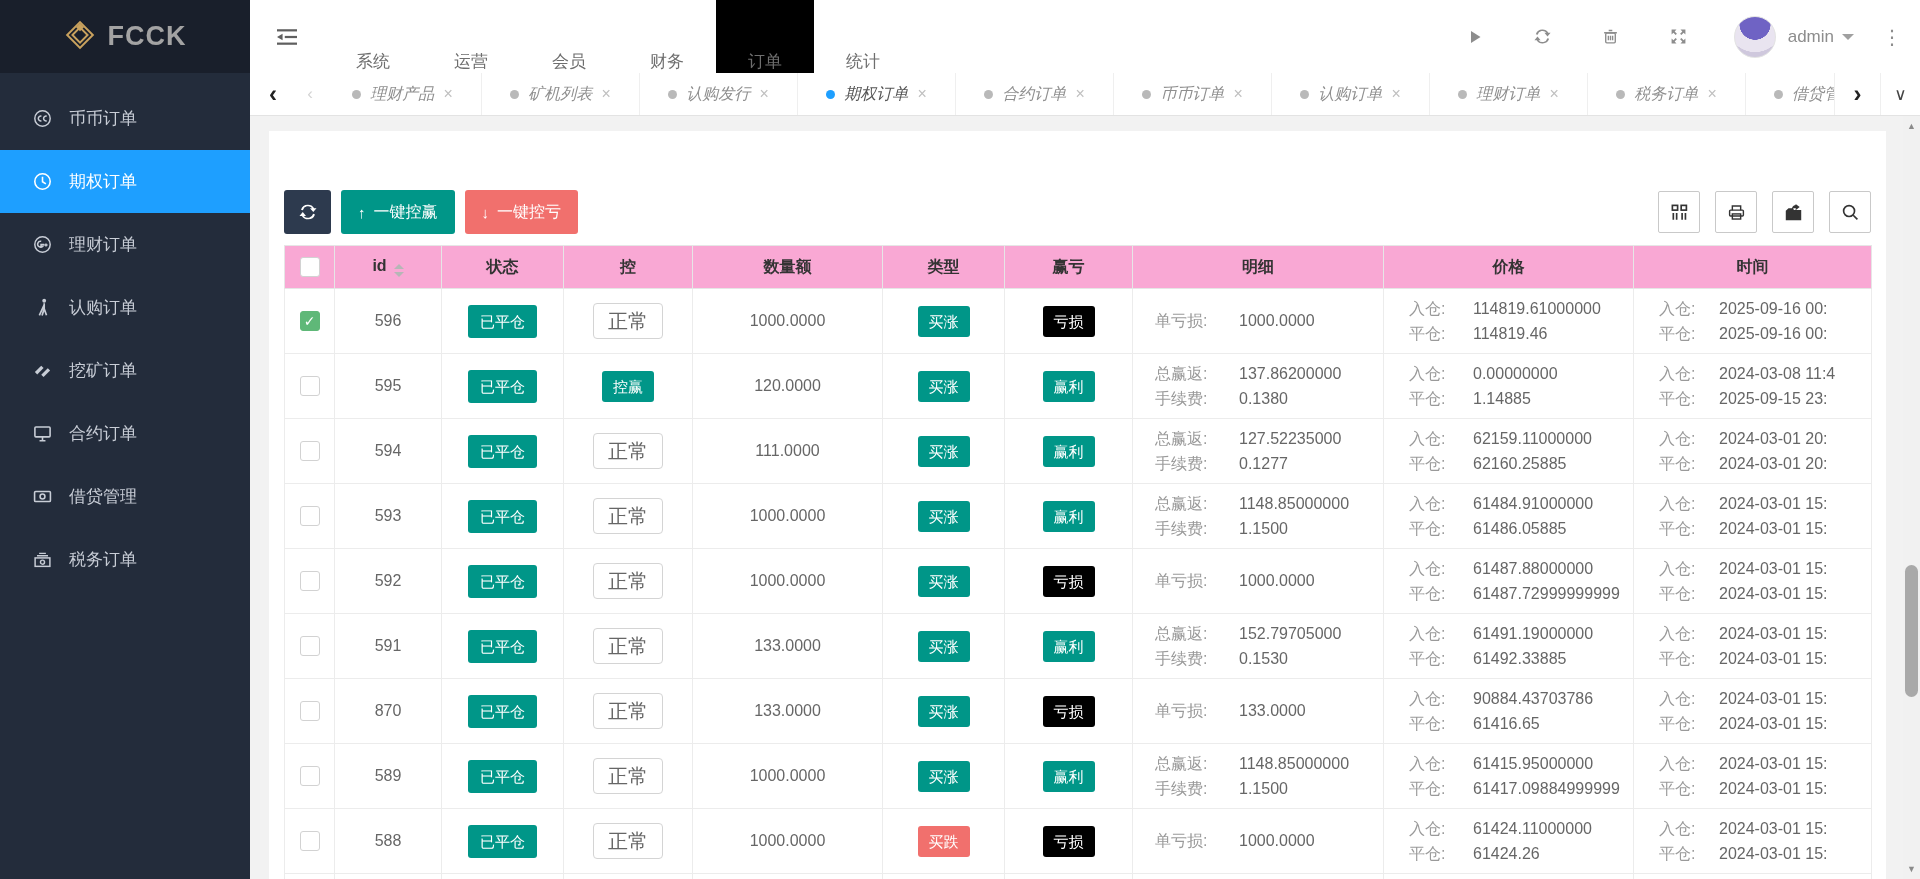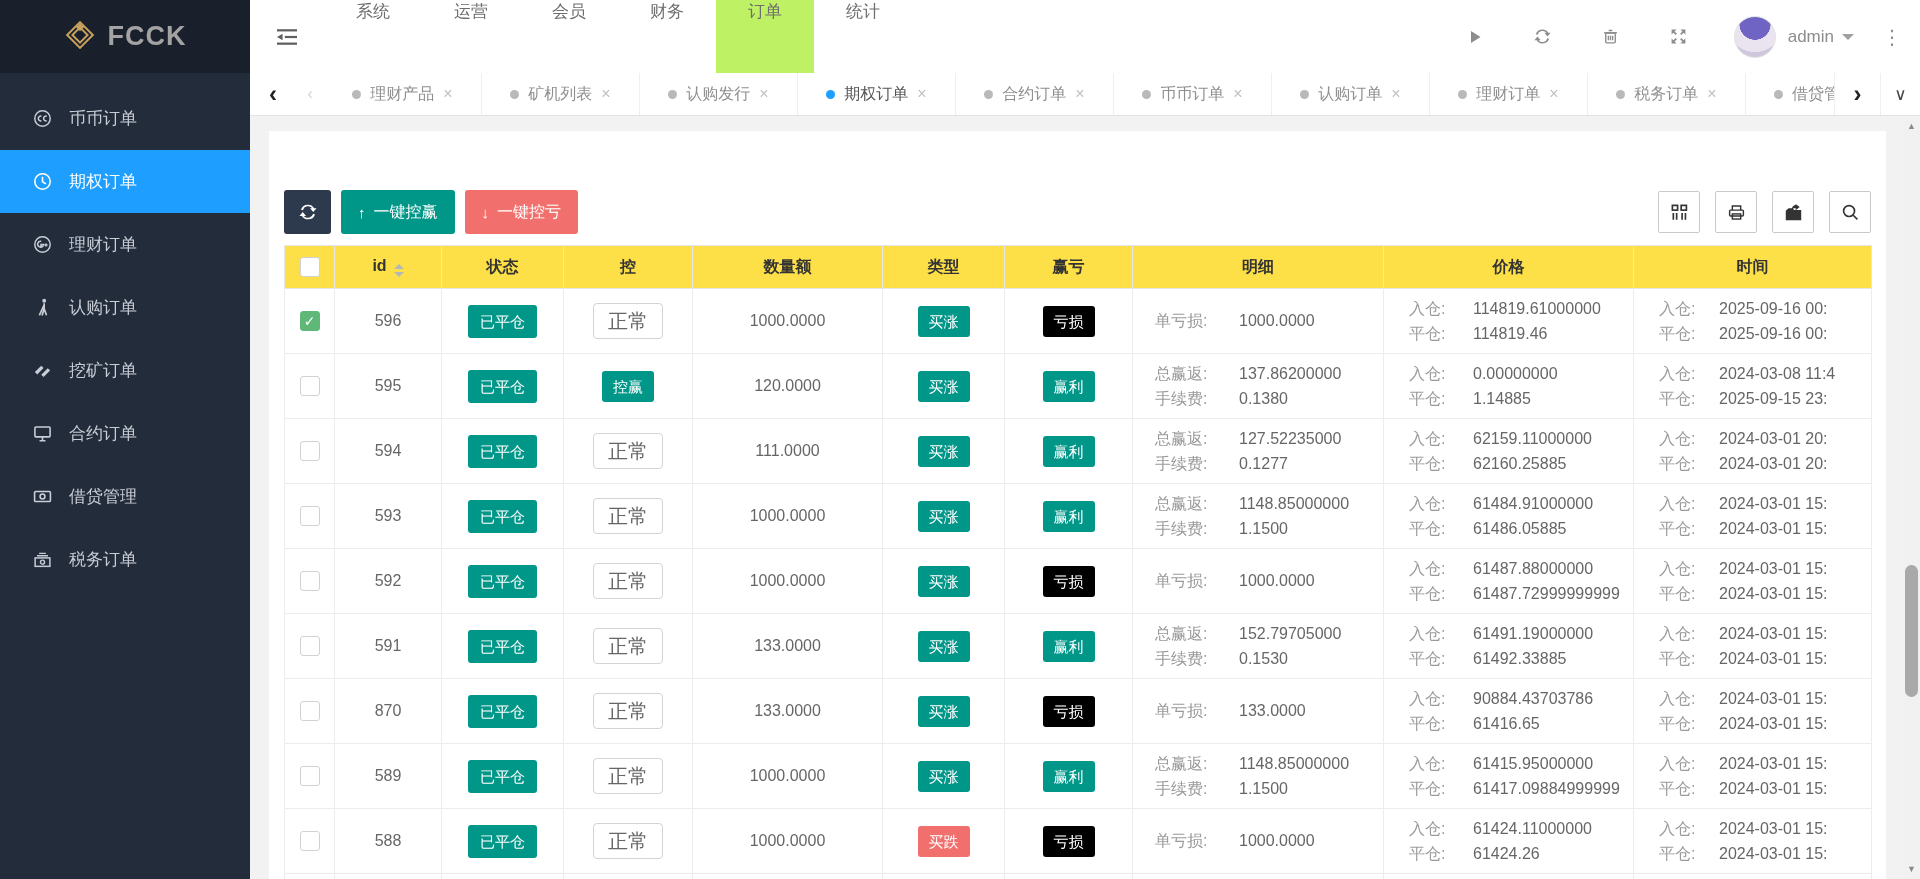--- a/index.html
+++ b/index.html
@@ -5,36 +5,36 @@
   * { box-sizing: border-box; margin: 0; padding: 0; }
   html,body { width:1920px; height:879px; overflow:hidden;
     font-family:"Liberation Sans","DejaVu Sans",sans-serif; background:#f2f2f2; color:#666; }
 
   
   .header { position:fixed; top:0; left:0; width:1920px; height:73px; background:#fff; display:flex; z-index:20; }
   .logo { width:250px; height:73px; background:#191f2b; display:flex; align-items:center; justify-content:center; gap:12px; flex-shrink:0; }
   .logo-text { color:#a3a3a3; font-size:27px; font-weight:bold; letter-spacing:1px; }
   .header-nav { flex:1; display:flex; align-items:stretch; }
   .toggle-btn { width:74px; display:flex; align-items:center; justify-content:center; color:#5f5f5f; cursor:pointer; }
-  .nav-item { padding:0 32px; display:flex; align-items:flex-start; color:#6e6e6e; font-size:17px; cursor:pointer; }
-  .nav-item.active { background:#bef264;font-family:Liberation Serif, serif; }
+  .nav-item { padding:0 32px; display:flex; align-items:flex-end; color:#6e6e6e; font-size:17px; cursor:pointer; }
+  .nav-item.active { background:#000000;font-family:Liberation Serif, serif; }
   .header-right { margin-left:auto; display:flex; align-items:center; padding-right:18px; }
   .hicon { width:22px; height:22px; color:#8d8d8d; margin-left:46px; display:flex; align-items:center; justify-content:center; cursor:pointer; font-size:18px; }
   .avatar { width:42px; height:42px; border-radius:50%; margin-left:44px; flex-shrink:0;
      background: radial-gradient(circle at 50% 18%, #6f63c4 0 40%, #e9e4f0 41% 72%, #cfc8dd 73% 100%); border:1px solid #e3e3e3; }
   .admin-name { color:#8d8d8d; font-size:17px; margin-left:12px; }
   .caret { width:0; height:0; border:6px solid transparent; border-top-color:#a0a0a0; margin-left:8px; margin-top:6px; }
   .kebab { color:#8d8d8d; font-size:20px; margin-left:28px; letter-spacing:0; }
 
   
   .tabbar { position:fixed; top:73px; left:250px; right:0; height:43px; background:#fff; border-bottom:1px solid #e3e3e3; display:flex; align-items:stretch; z-index:15; }
   .tab-arrow { width:46px; display:flex; align-items:center; justify-content:center; color:#222; font-size:24px; font-weight:bold; cursor:pointer; }
   .tab-arrow.faint { width:28px; color:#d4d4d4; font-size:17px; font-weight:normal; }
   .tabs { display:flex; align-items:stretch; overflow:hidden; flex:1; }
-  .tab { width:158px; flex-shrink:0; border-right:1px solid #efefef; display:flex; align-items:center; justify-content:center; gap:9px; color:#8f8f8f; font-size:16px; cursor:pointer; white-space:nowrap; }
+  .tab { width:158px; flex-shrink:0; border-right:1px solid #efefef; display:flex; align-items:center; justify-content:center; gap:9px; color:#8f8f8f; font-size:16px; cursor:pointer; white-space:nowrap;font-style:italic; }
   .tab .dot { width:9px; height:9px; border-radius:50%; background:#b9b9b9; flex-shrink:0; }
   .tab .close { color:#c0c0c0; font-size:16px; }
   .tab.active { color:#555; }
   .tab.active .dot { background:#1E9FFF; }
   .tab.partial { width:96px; justify-content:flex-start; padding-left:28px; overflow:hidden; border-right:none; }
   .tab-next { width:46px; border-left:1px solid #efefef; display:flex; align-items:center; justify-content:center; font-size:24px; font-weight:bold; color:#222; cursor:pointer; }
   .tab-down { width:40px; border-left:1px solid #efefef; display:flex; align-items:center; justify-content:center; font-size:17px; color:#444; cursor:pointer; }
 
   
   .sidebar { position:fixed; top:73px; left:0; bottom:0; width:250px; background:#232c3b; padding-top:14px; z-index:15; }
@@ -53,21 +53,21 @@
   .btn.refresh { width:47px; padding:0; justify-content:center; background:#2d3a4e; }
   .btn.refresh svg { width:20px; height:20px; }
   .btn.win { background:#009688; }
   .btn.lose { background:#F1706D; }
   .tool-icons { margin-left:auto; display:flex; gap:15px; }
   .tool-icon-btn { width:42px; height:42px; border:1px solid #c9c9c9; border-radius:2px; background:#fff; display:flex; align-items:center; justify-content:center; color:#333; cursor:pointer; }
   .tool-icon-btn svg { width:19px; height:19px; }
 
   
   table { width:1587px; border-collapse:collapse; table-layout:fixed; margin-top:11px; font-size:16px; }
-  thead th { background:#fde047; height:43px; font-weight:bold; color:#333; border:1px solid #e6e6e6; text-align:center; font-size:16px; }
+  thead th { background:#f9a8d4; height:43px; font-weight:bold; color:#333; border:1px solid #e6e6e6; text-align:center; font-size:16px; }
   tbody td { height:64px; border:1px solid #ececec; text-align:center; color:#666; vertical-align:middle; overflow:hidden; white-space:nowrap; }
   td.l { text-align:left; }
   .sort { display:inline-flex; flex-direction:column; gap:3px; margin-left:7px; vertical-align:2px; }
   .sort i { width:0; height:0; border:5px solid transparent; display:block; }
   .sort .up { border-bottom-color:#b6b6b6; border-top-width:0; }
   .sort .dn { border-top-color:#b6b6b6; border-bottom-width:0; }
 
   .cb { width:20px; height:20px; border:1px solid #d2d2d2; border-radius:3px; background:#fff; margin:0 auto; cursor:pointer; }
   .cb.checked { background:#5FB878; border-color:#5FB878; color:#fff; font-size:14px; line-height:19px; text-align:center; }
 

